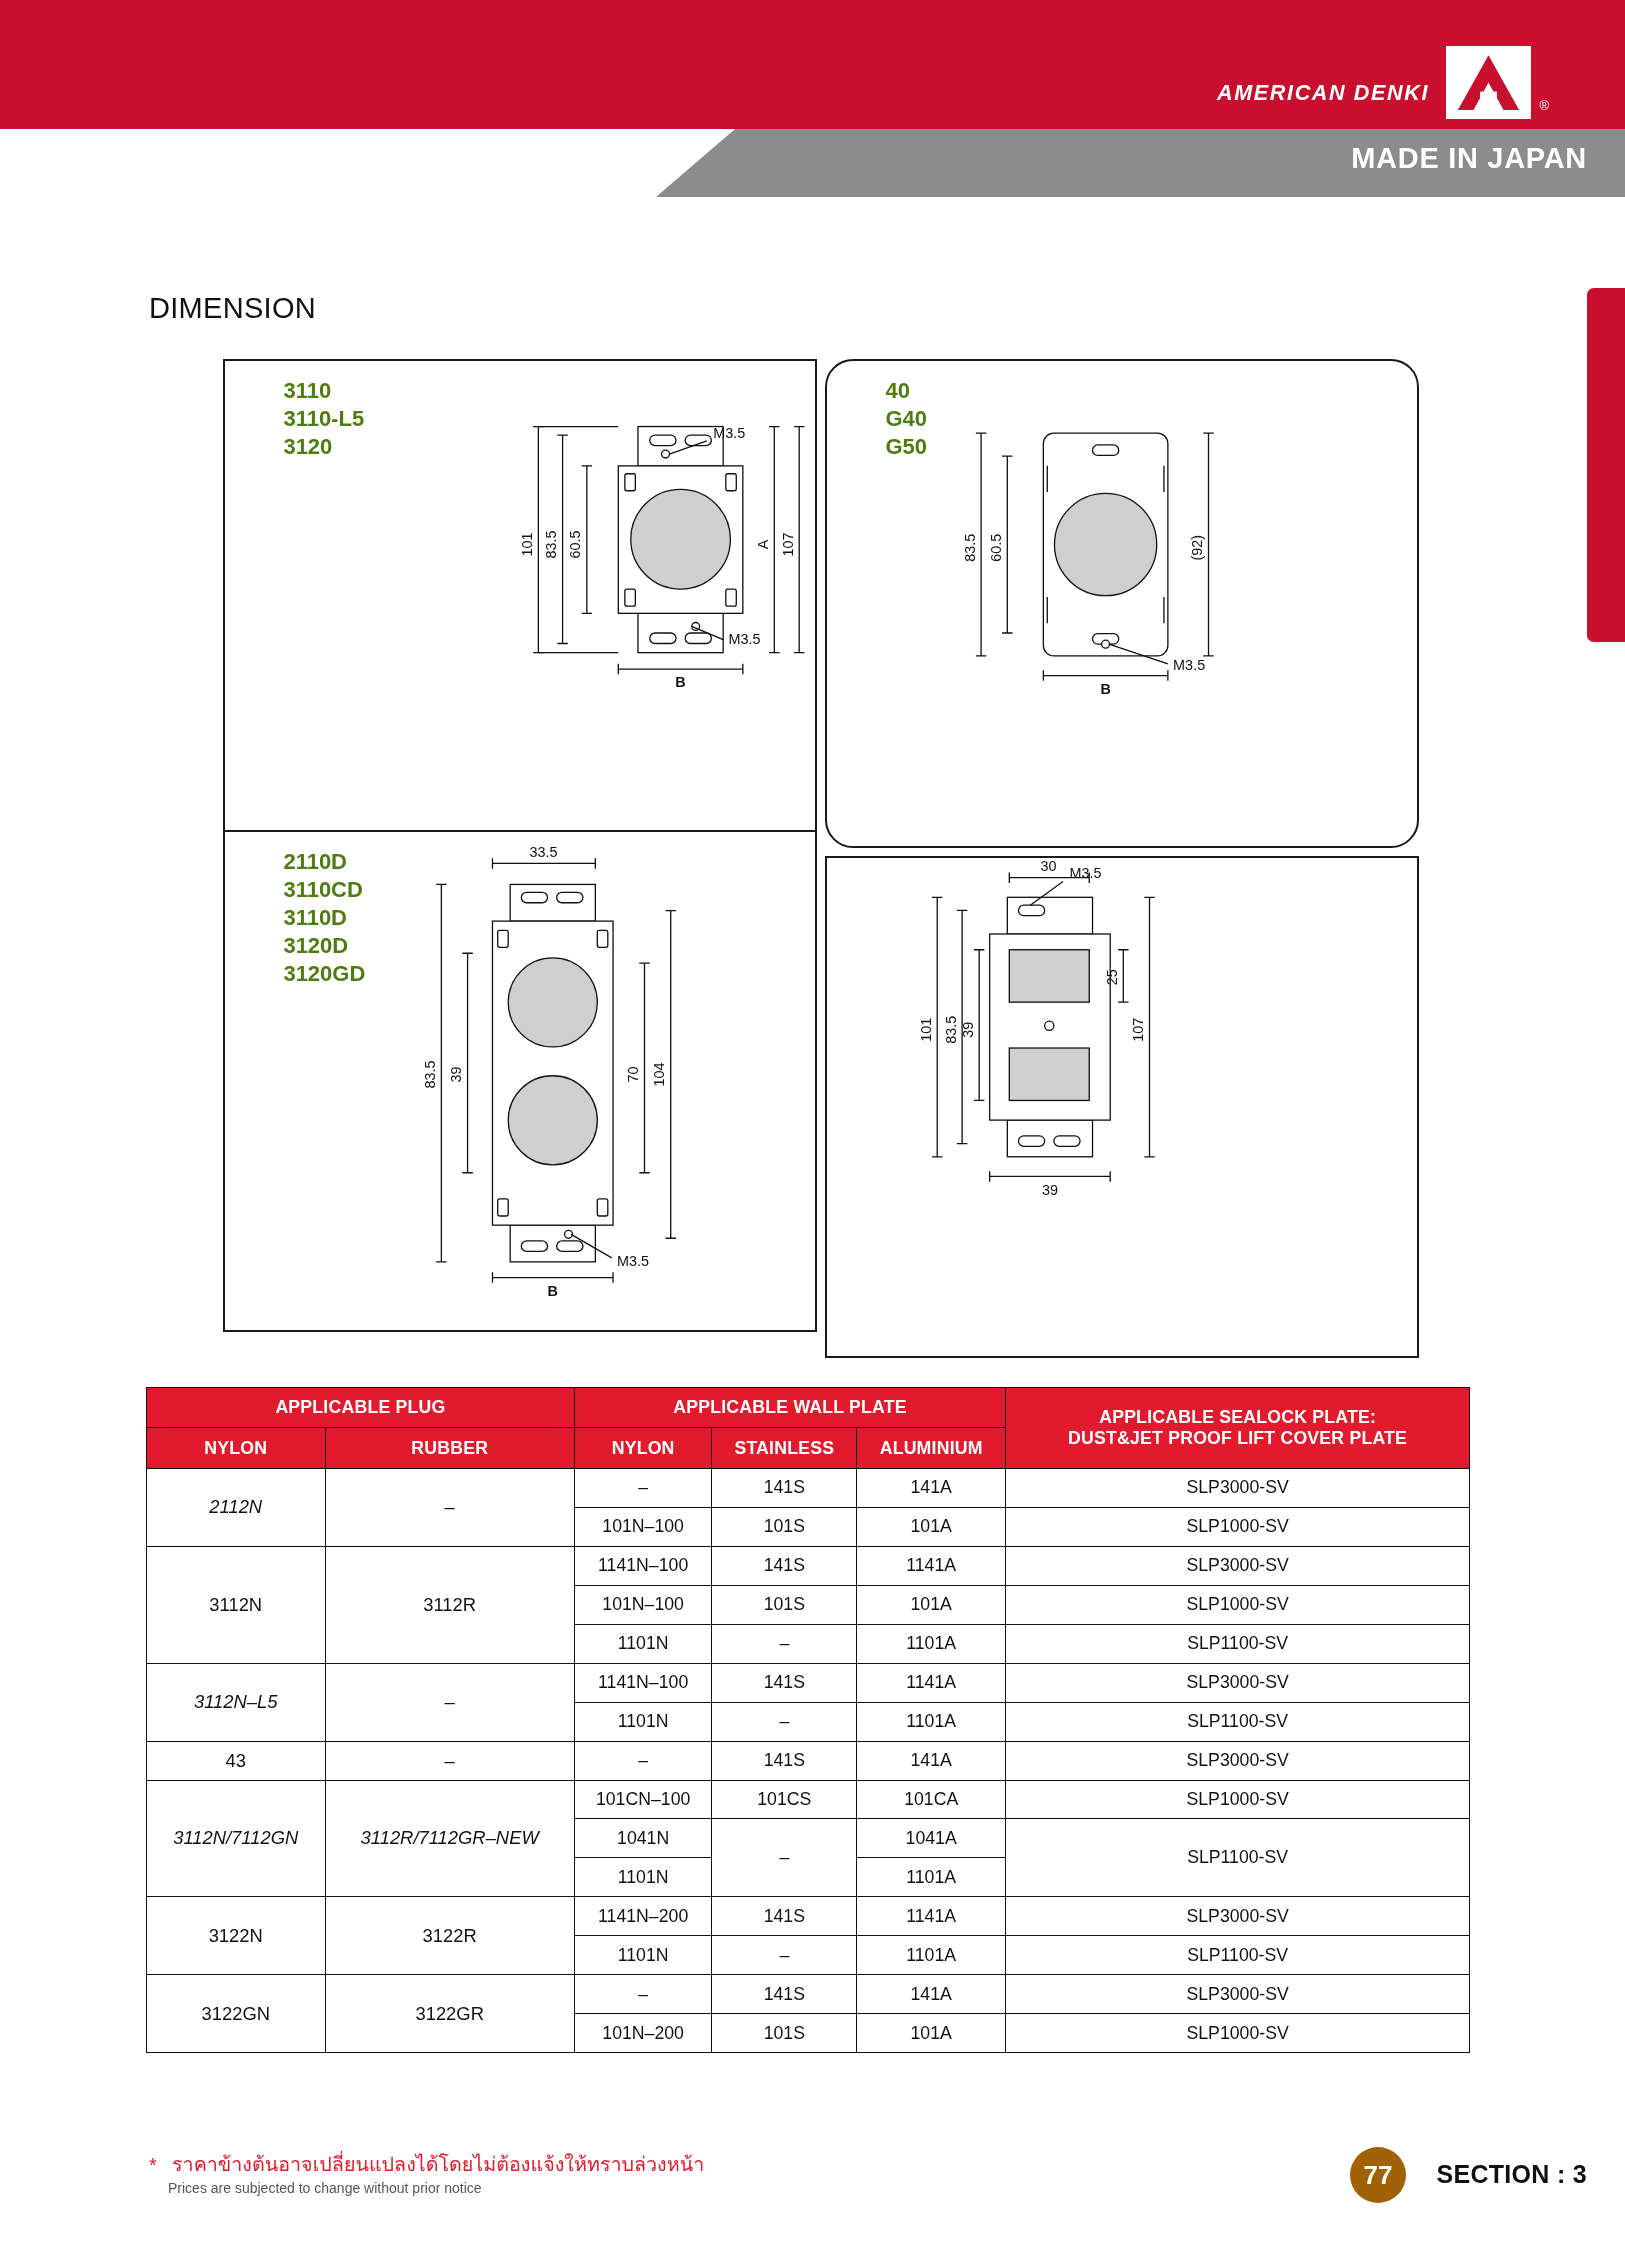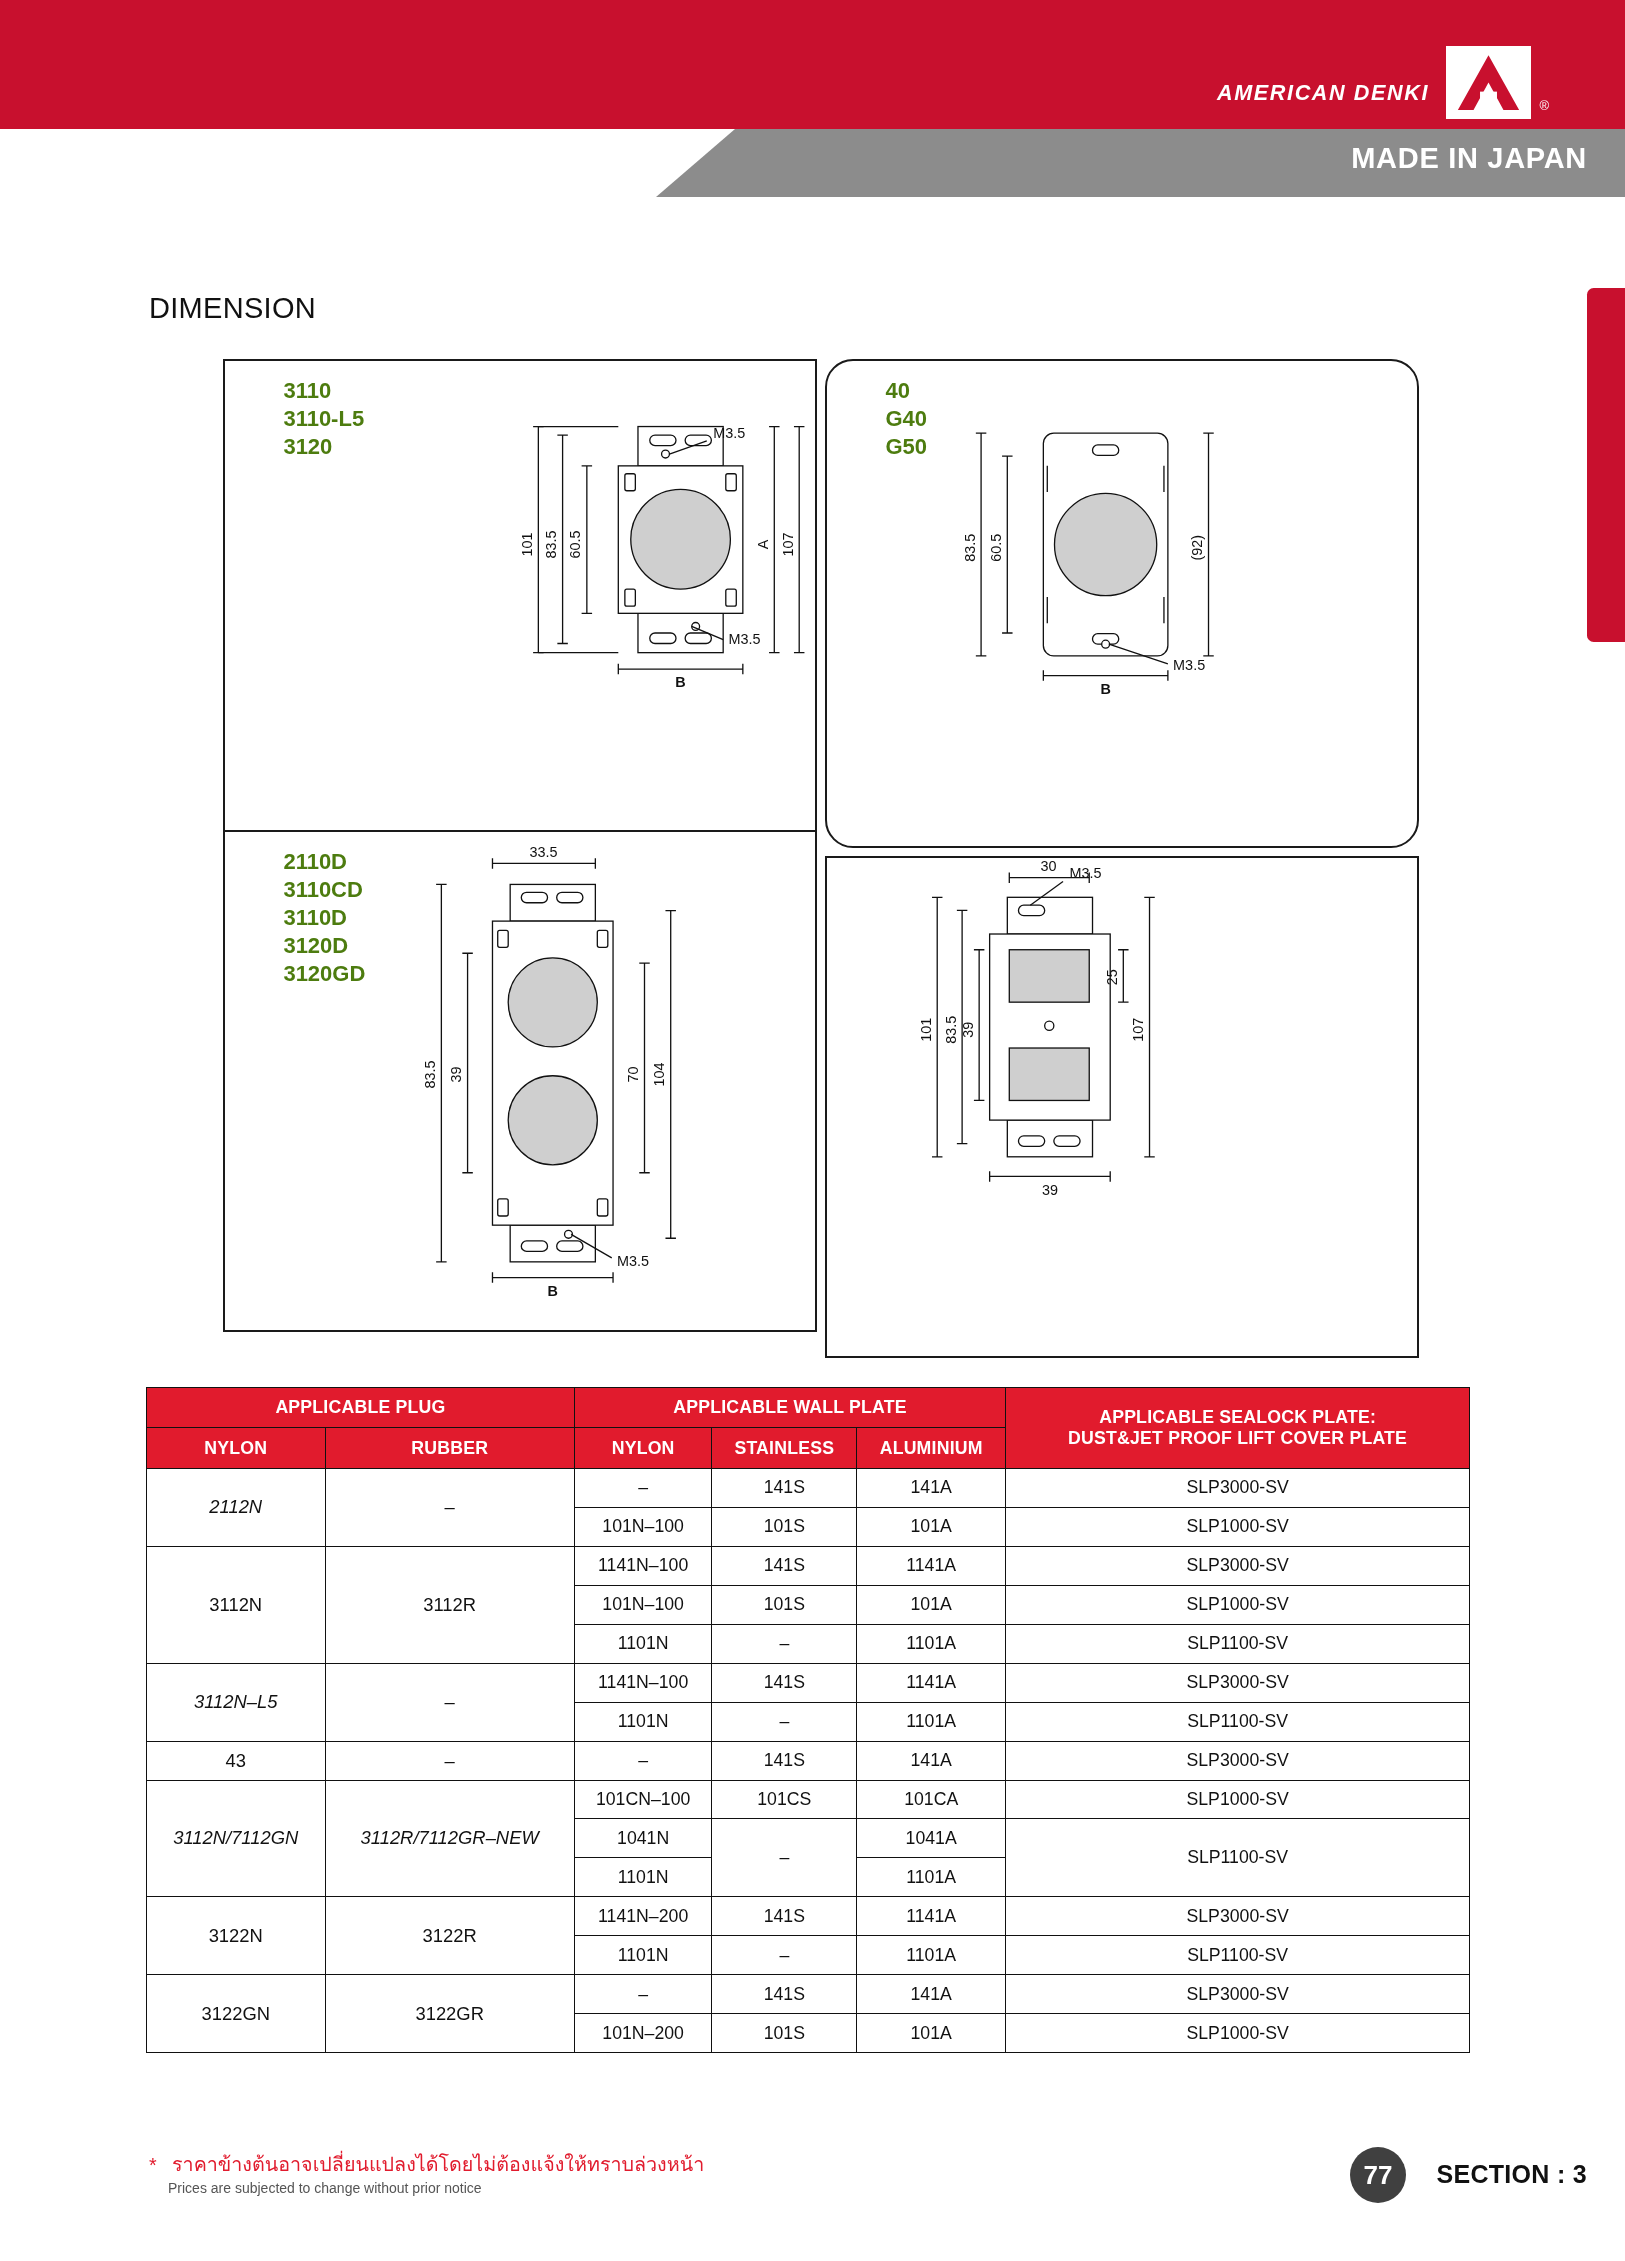--- a/index.html
+++ b/index.html
@@ -93,21 +93,21 @@
   }
   .footnote-th{
     position:absolute; left:172px; top:2148px; color:#e11b2d; font-size:19.7px;
   }
   .footnote-en{
     position:absolute; left:168px; top:2180px; color:#555; font-size:14px;
   }
   .page-badge{
     position:absolute; right:220px; top:2147px;
     width:56px; height:56px; border-radius:50%;
-    background:#404040; color:#fff;
+    background:#a16207; color:#fff;
     font-size:26px; font-weight:bold;
     display:flex; align-items:center; justify-content:center;
   }
   .section-label{
     position:absolute; right:39px; top:2160px;
     font-size:25px; font-weight:bold; color:#111; letter-spacing:0.3px;
   }
   .nowrap{ white-space:nowrap;font-style:italic; }
 </style>
 </head>

